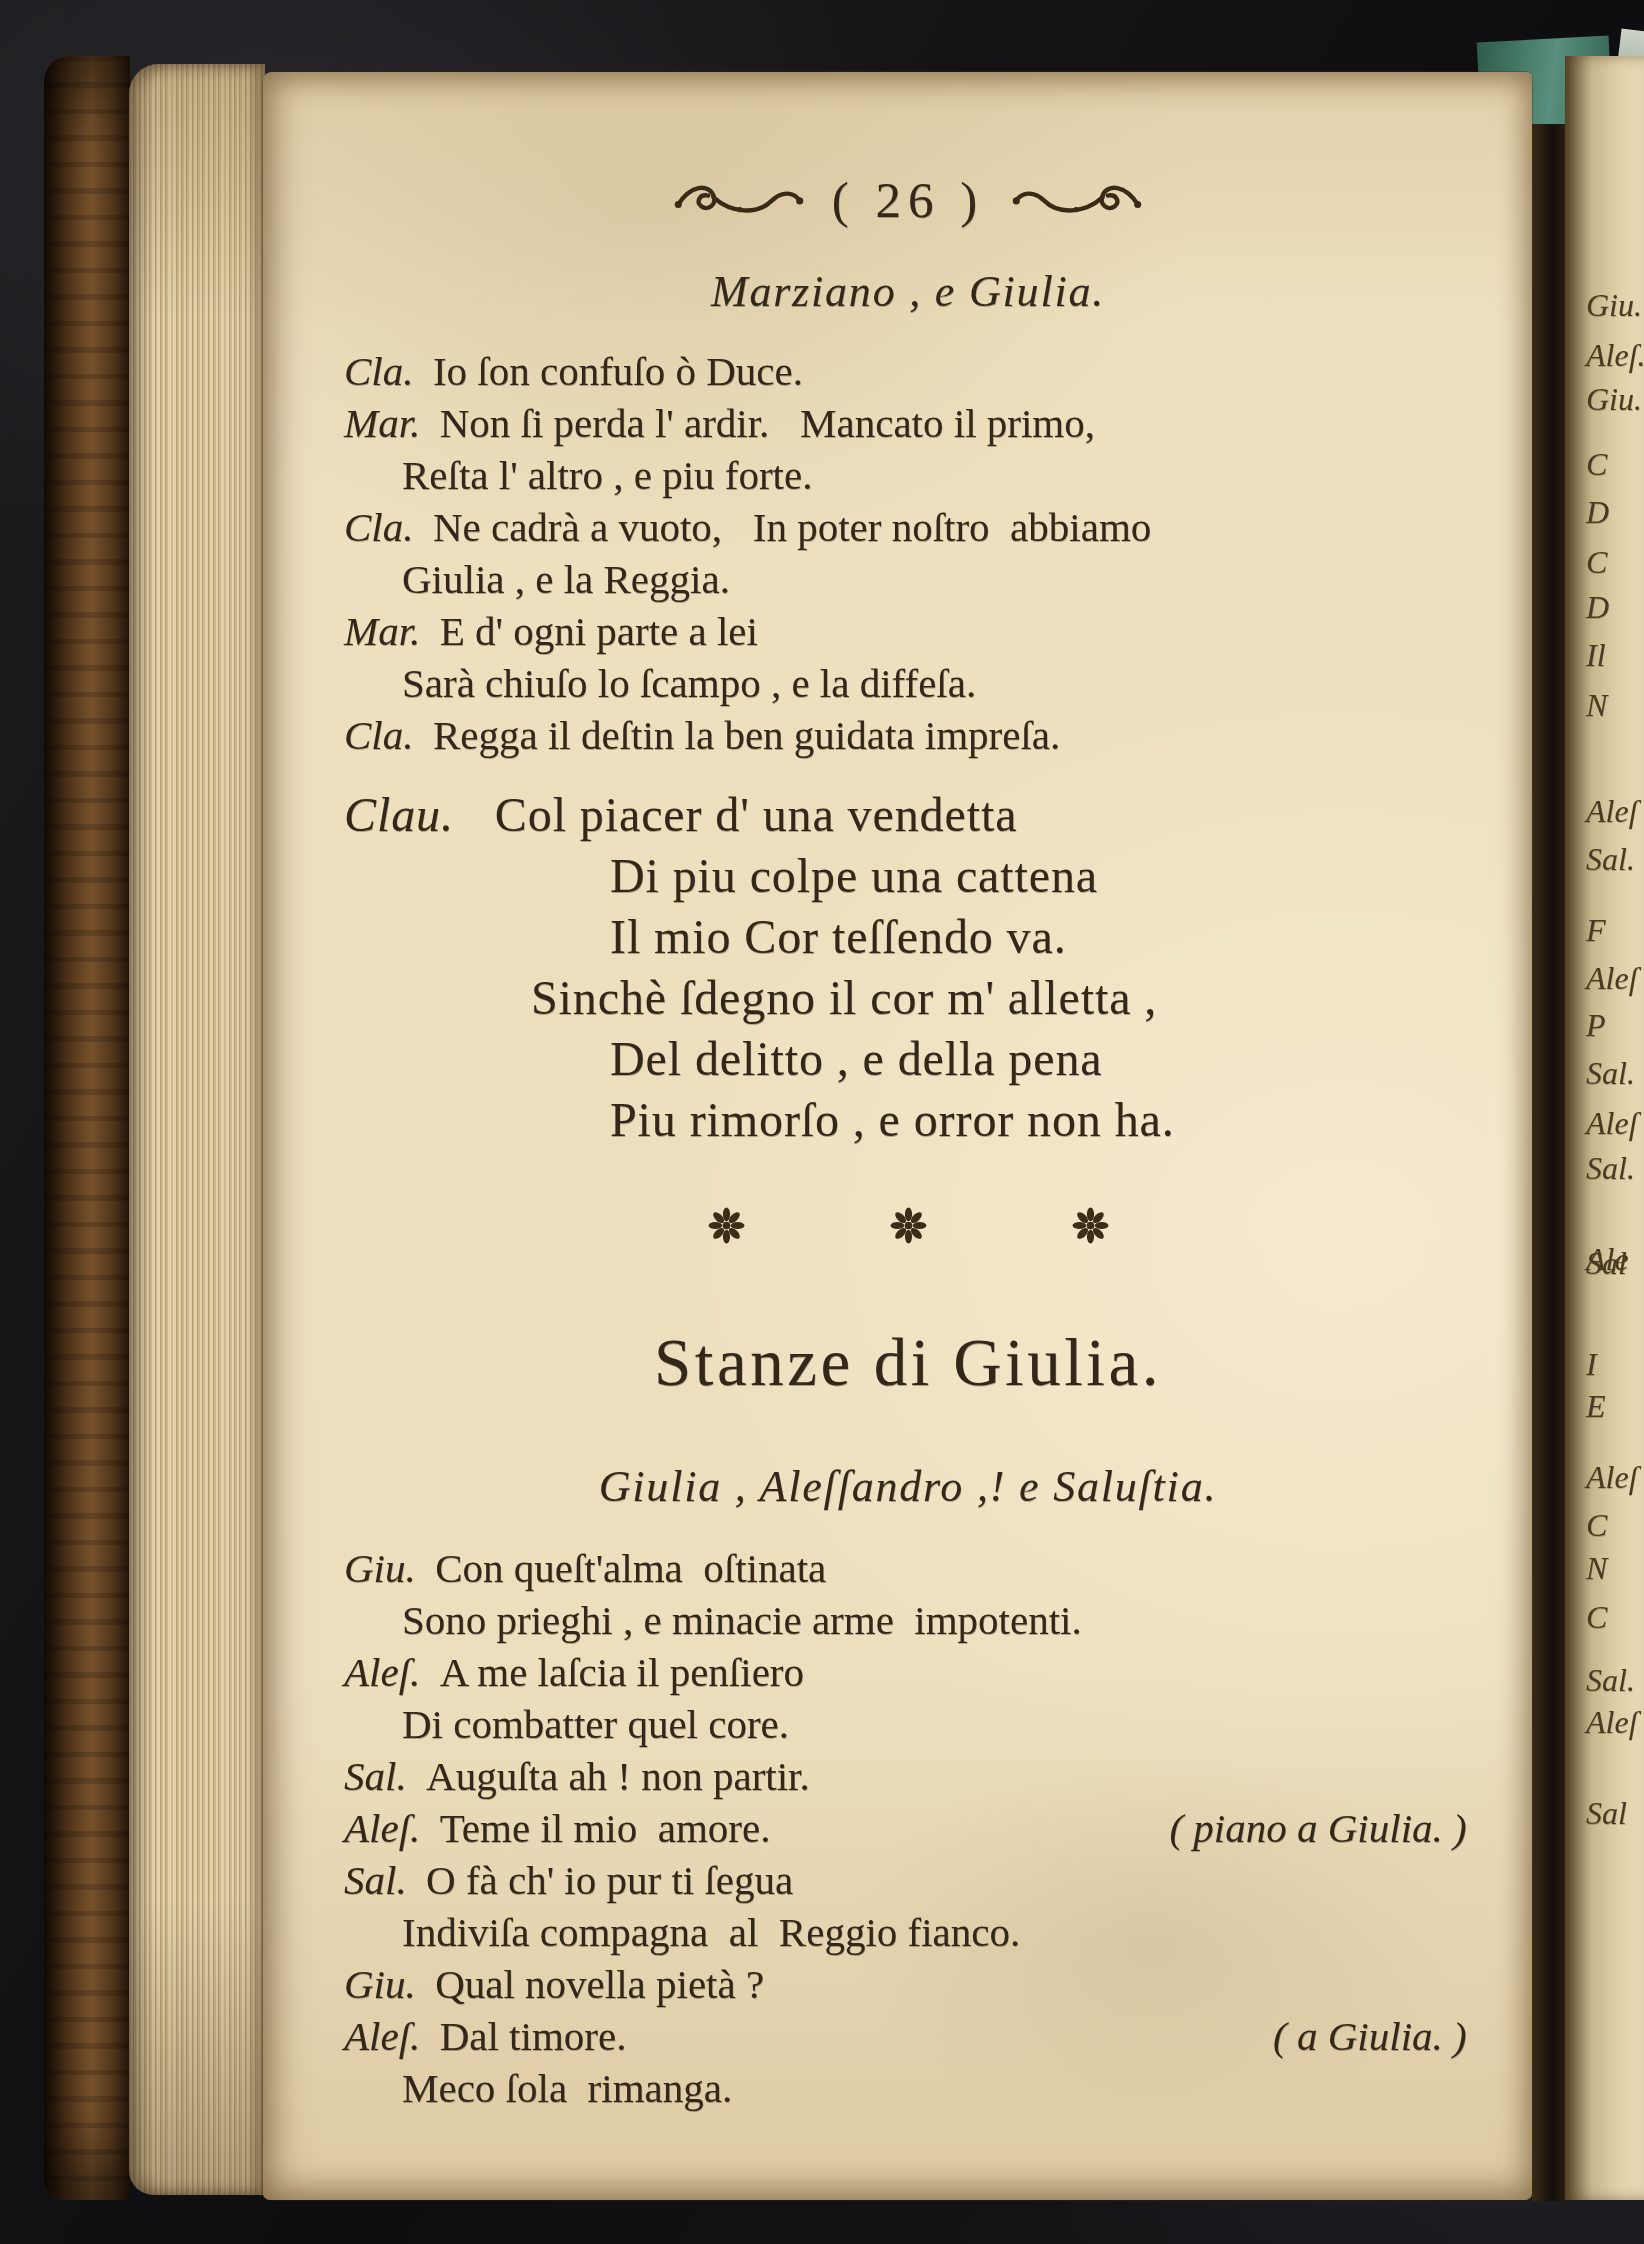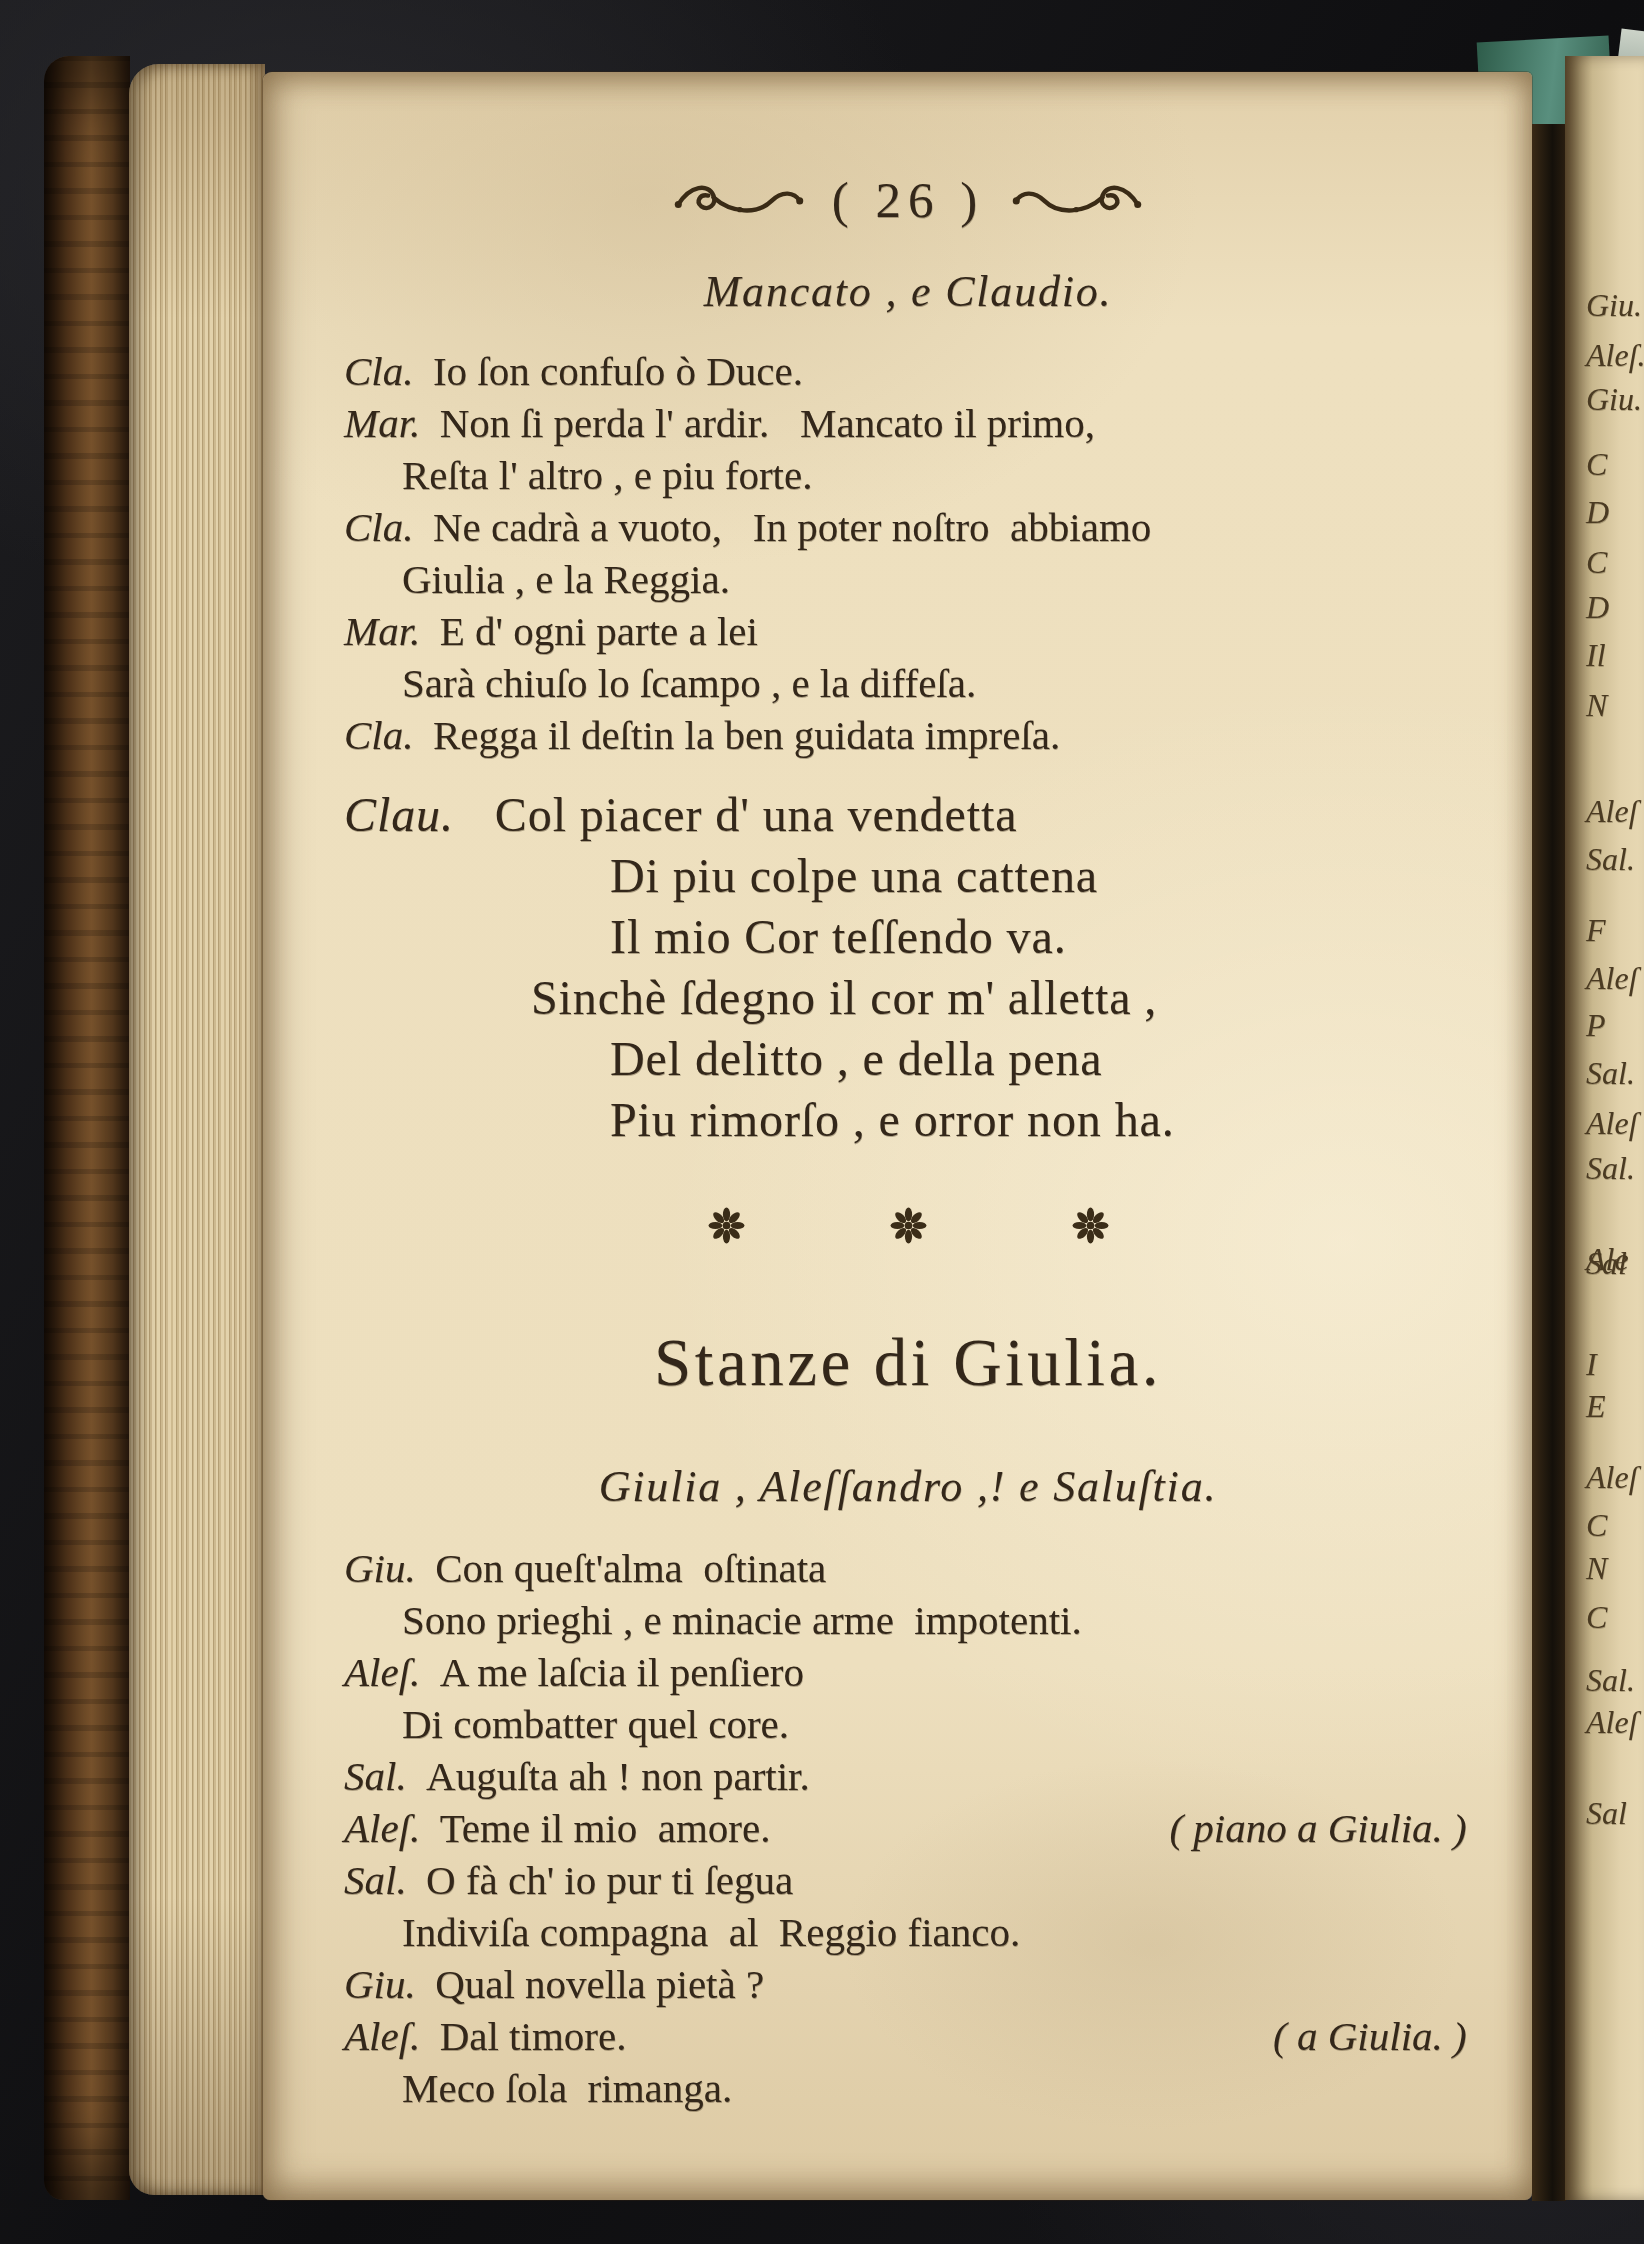--- a/index.html
+++ b/index.html
@@ -121,21 +121,21 @@
           <path d="M46 22 C66 40 96 42 112 26 C124 14 138 16 144 26"></path>
         </g>
         <g fill="#3a2b16">
           <circle cx="6" cy="30" r="4"></circle>
             <circle cx="144" cy="26" r="4"></circle>
             <circle cx="76" cy="36" r="3"></circle>
         </g>
       </svg>
     </div>
 
-    <div class="scene-title">Mancato , e Claudio.</div>
+    <div class="scene-title">Marziano , e Giulia.</div>
 
     <div class="dialogue">
       <div class="line">
         <span class="sp">Cla.</span>
         <span class="speech">Io ſon confuſo ò Duce.</span>
       </div>
       <div class="line">
         <span class="sp">Mar.</span>
         <span class="speech">Non ſi perda l' ardir.   Mancato il primo,</span>
       </div>

